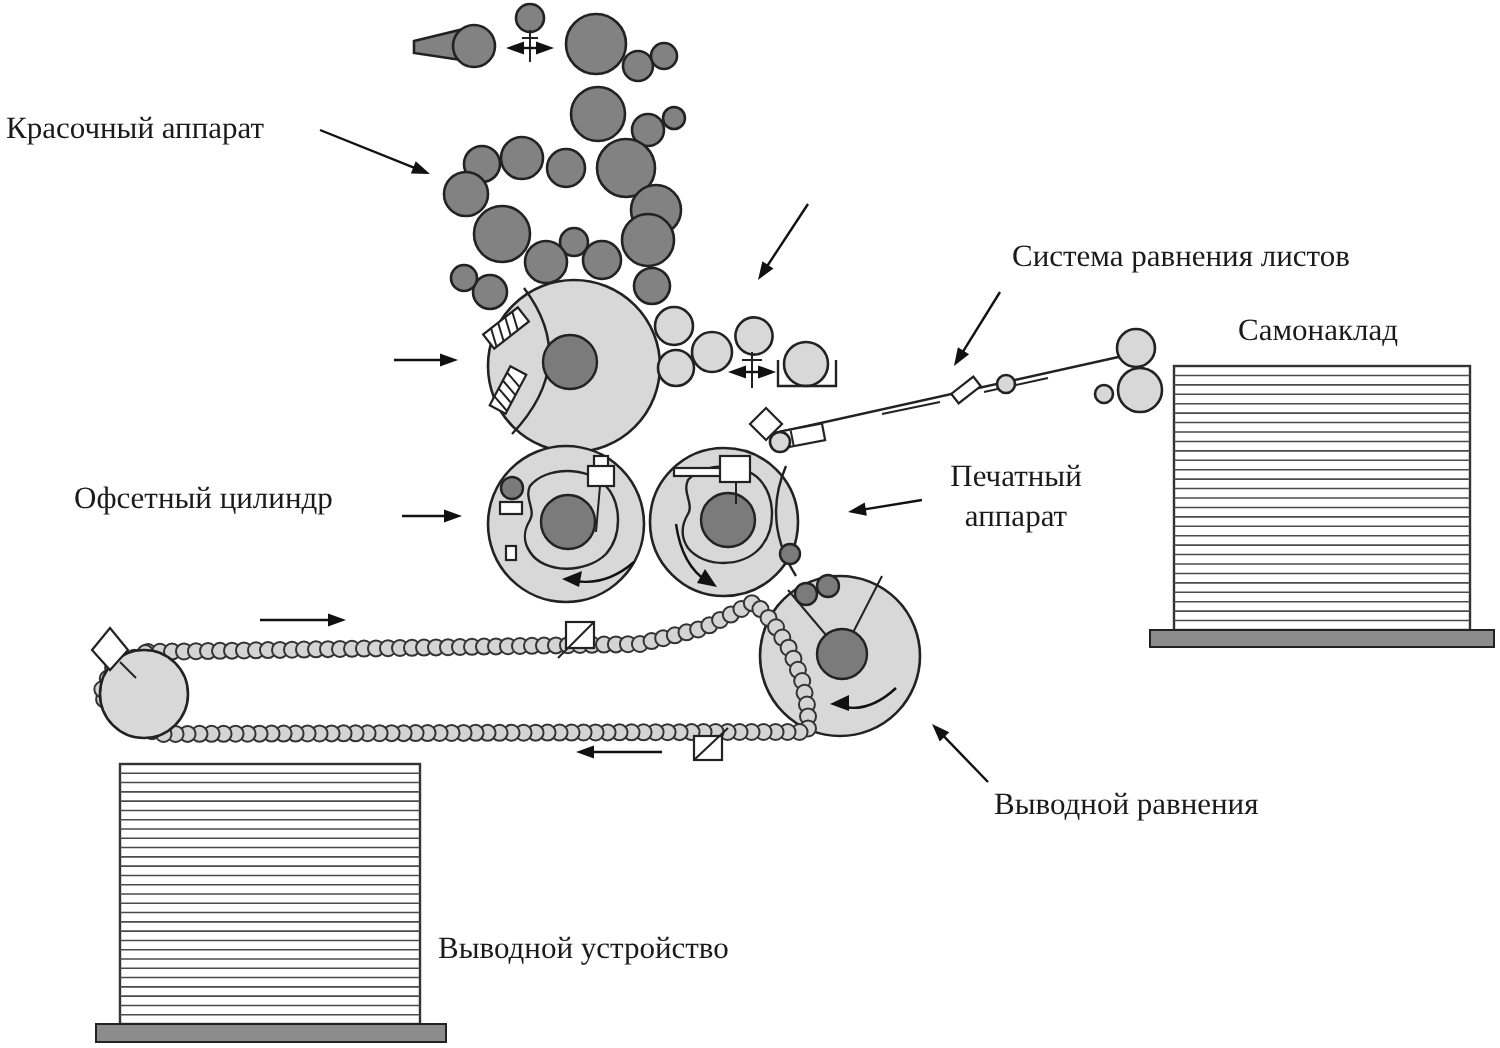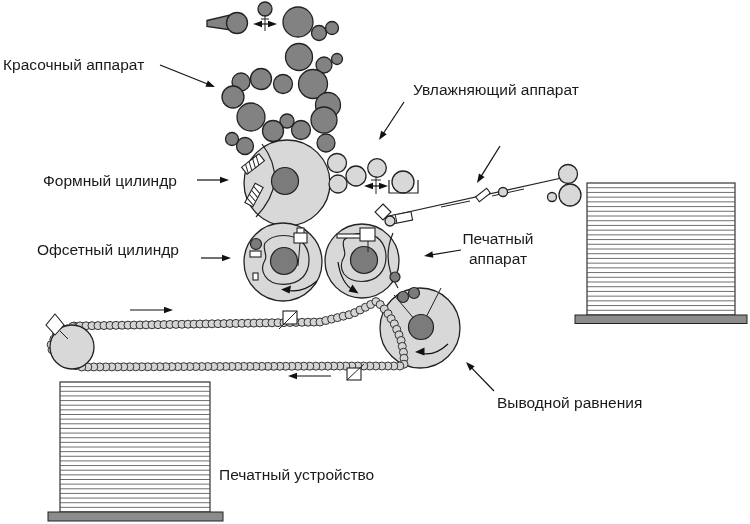--- a/index.html
+++ b/index.html
@@ -1,17 +1,17 @@
 <!DOCTYPE html>
 <html style="--roller-dark: #828282; --body-light: #d8d8d8; --core-dark: #7b7b7b; --outline: #222222; --base-bar: #8c8c8c; --text: #1a1a1a; --background: #ffffff;"><head>
 <meta charset="utf-8">
 <style>
   html,body{margin:0;padding:0;background:#fff;}
   .canvas{position:relative;width:750px;height:524px;background:var(--background,#fff);overflow:hidden;
-          font-family:Liberation Sans, sans-serif;}
+          font-family:Liberation Serif, serif;}
   svg{position:absolute;left:0;top:0;}
   .lbl{position:absolute;font-size:15.5px;line-height:1.3;color:var(--text,#1a1a1a);white-space:nowrap;}
   .lbl.center{text-align:center;white-space:normal;}
   .roller-dark{fill:var(--roller-dark);stroke:var(--outline);stroke-width:1.3;}
   .body-light{fill:var(--body-light);stroke:var(--outline);stroke-width:1.3;}
   .core{fill:var(--core-dark);stroke:var(--outline);stroke-width:1.2;}
   .ln{stroke:var(--outline);fill:none;stroke-width:1.2;}
   .thin{stroke-width:1;}
   .white{fill:#fff;stroke:var(--outline);stroke-width:1.1;}
   .stack-box{fill:#fff;stroke:#333;stroke-width:1.2;}
@@ -425,22 +425,22 @@
           <polygon points="364,186 373,182.7 373,189.3" class="arrow-head"></polygon>
         </g>
         <g>
           <line x1="376" y1="186" x2="382" y2="186" class="arrow-line"></line>
           <polygon points="388,186 379,189.3 379,182.7" class="arrow-head"></polygon>
         </g>
       </g>
 </svg>
 
 <div class="lbl" style="left:3px;top:55px">Красочный аппарат</div>
-<div class="lbl" style="left:413px;top:80px">Увлажняющий аппарат</div>
-<div class="lbl" style="left:43px;top:171px">Формный цилиндр</div>
+<div class="lbl" style="left:506px;top:119px">Система равнения листов</div>
+<div class="lbl" style="left:619px;top:156px">Самонаклад</div>
 <div class="lbl" style="left:37px;top:240px">Офсетный цилиндр</div>
-<div class="lbl center" style="left:452px;top:229px;width:92px">
+<div class="lbl center" style="left:462px;top:229px;width:92px">
   <span>Печатный</span><br>
   <span>аппарат</span>
 </div>
 <div class="lbl" style="left:497px;top:393px">Выводной равнения</div>
-<div class="lbl" style="left:219px;top:465px">Печатный устройство</div>
+<div class="lbl" style="left:219px;top:465px">Выводной устройство</div>
 </div>
 
 </body></html>

